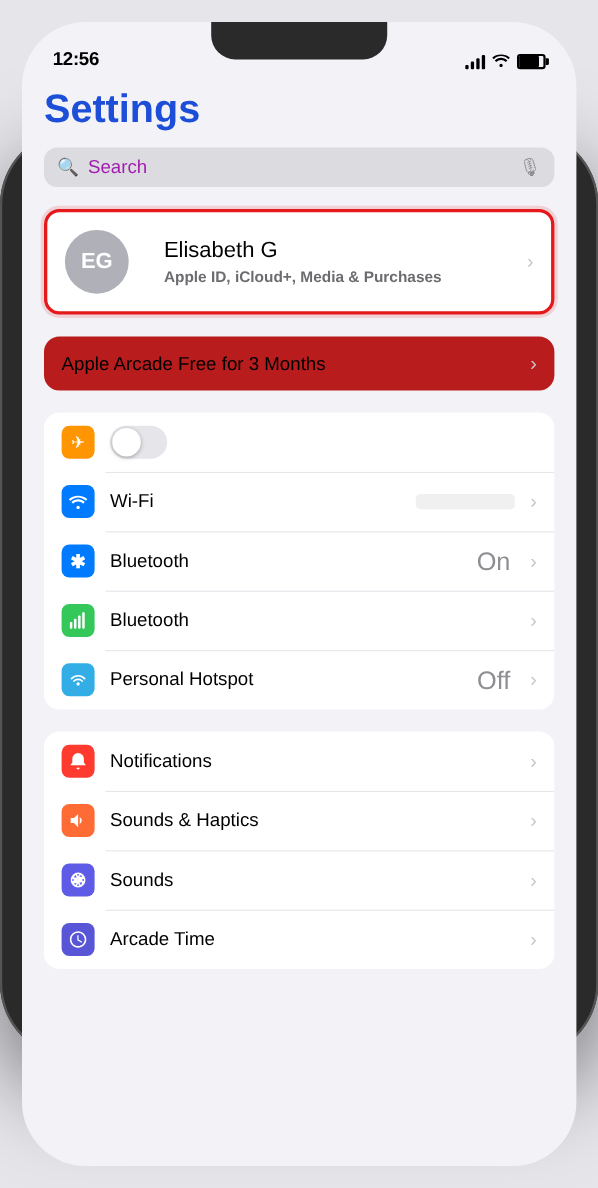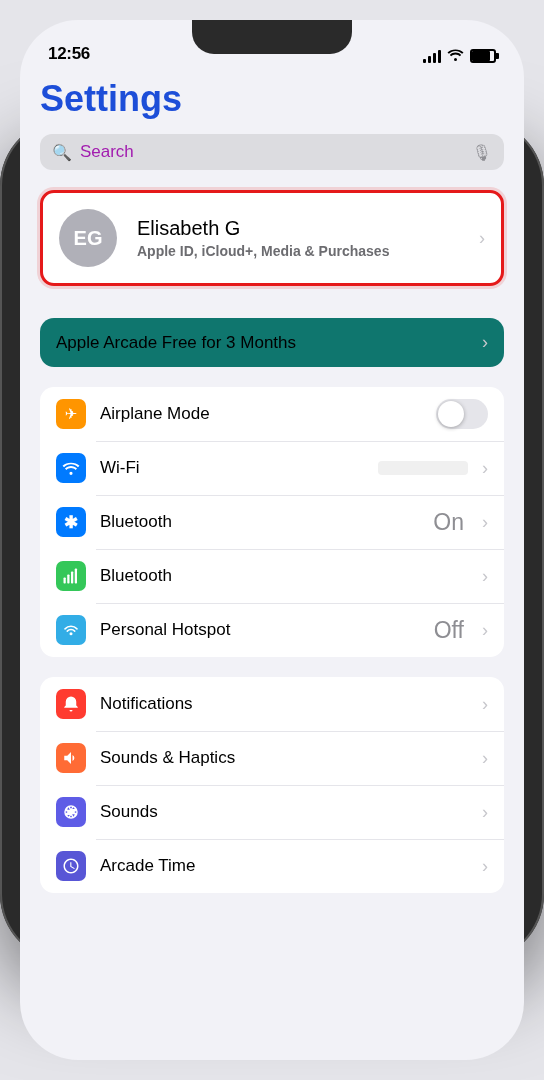--- a/index.html
+++ b/index.html
@@ -160,22 +160,22 @@
       font-size: 16px;
     }
 
     
     .profile-card {
       background: #fff;
       border-radius: 14px;
       padding: 16px;
       display: flex;
       align-items: center;
-      gap: 20px;
-      margin-bottom: 32px;
+      gap: 32px;
+      margin-bottom: 20px;
       border: 3px solid #e5191a;
       box-shadow: 0 0 0 3px rgba(229,25,26,0.15);
     }
 
     .avatar {
       width: 58px;
       height: 58px;
       border-radius: 50%;
       background: #b0b0b8;
       display: flex;
@@ -288,21 +288,21 @@
       width: 90px;
       height: 14px;
       display: inline-block;
     }
 
     
     .icon-orange { background: #ff9500; }
     .icon-blue { background: #007aff; }
 
     .apple-arcade-row {
-      background: #0f766e;
+      background: #b91c1c;
       border-radius: 14px;
       padding: 14px 16px;
       display: flex;
       align-items: center;
       justify-content: space-between;
       margin-bottom: 20px;
     }
 
     .apple-arcade-label {
       font-size: 17px;
@@ -358,21 +358,20 @@
         <span class="apple-arcade-label">Apple Arcade Free for 3 Months</span>
         <span class="chevron">›</span>
       </div>
 
       <div class="settings-section">
 
         <div class="settings-row">
           <div class="row-icon icon-orange">
             <span style="color:#fff;font-size:15px;">✈</span>
           </div>
-          <span class="row-label">Airplane Mode</span>
           <div class="toggle">
             <div class="toggle-knob"></div>
           </div>
         </div>
 
         <div class="settings-row">
           <div class="row-icon icon-blue">
             <svg width="18" height="14" viewBox="0 0 17 13" fill="none">
               <path d="M8.5 10a1.5 1.5 0 110 3 1.5 1.5 0 010-3zm0-3.5c1.7 0 3.2.7 4.3 1.8l1.4-1.4C12.6 5.3 10.7 4.5 8.5 4.5s-4.1.8-5.7 2.4L4.2 8.3C5.3 7.2 6.8 6.5 8.5 6.5zm0-3.5c2.6 0 4.9 1.1 6.6 2.8l1.4-1.4C14.6 2.6 11.7 1.5 8.5 1.5S2.4 2.6.5 4.4l1.4 1.4C3.6 4.1 5.9 3 8.5 3z" fill="#fff"></path>
             </svg>

